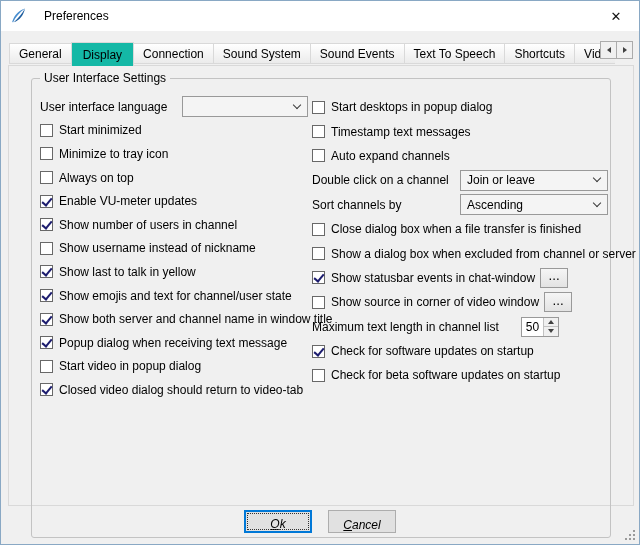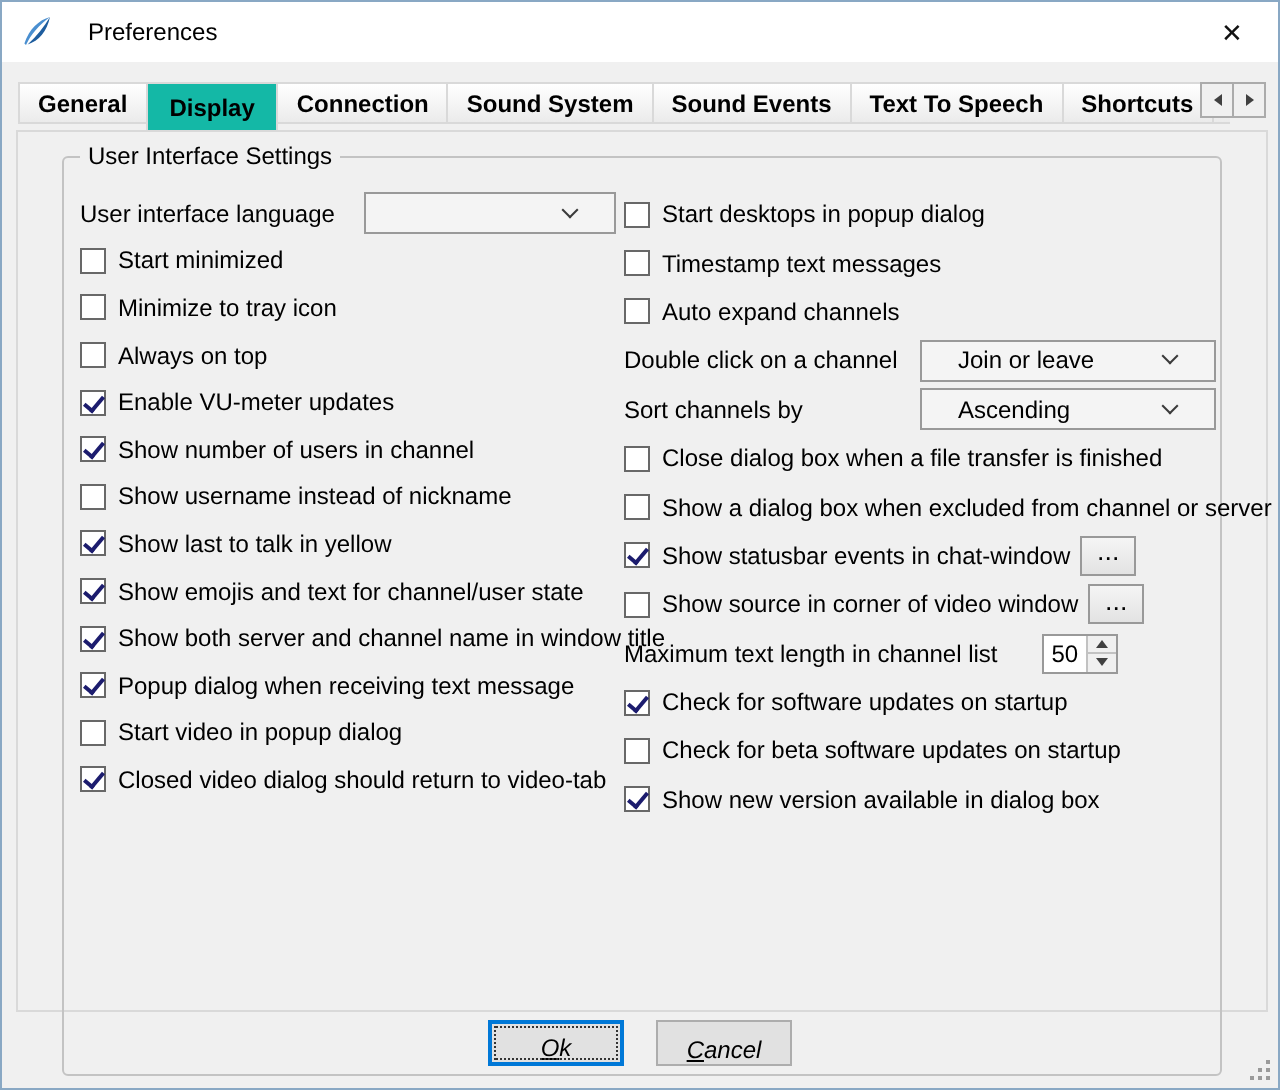--- a/index.html
+++ b/index.html
@@ -8,21 +8,21 @@
 
   .window{position:relative;width:640px;height:545px;background:#f0f0f0;border:1px solid #89a8c4;overflow:hidden;}
 
   
   .titlebar{position:absolute;top:0;left:0;right:0;height:30px;background:#ffffff;display:flex;align-items:center;}
   .app-icon{width:16px;height:16px;margin-left:9px;flex:0 0 16px;}
   .title{margin-left:18px;font-size:12px;}
   .close-btn{margin-left:auto;width:46px;height:30px;display:flex;align-items:center;justify-content:center;font-size:13px;color:#111;}
 
   
-  .tabbar{position:absolute;top:40px;left:8px;right:24px;height:25px;display:flex;align-items:flex-start;overflow:hidden;z-index:5;font-weight:bold;}
+  .tabbar{position:absolute;top:40px;left:8px;right:24px;height:25px;display:flex;align-items:center;overflow:hidden;z-index:5;}
   .tab{flex:0 0 auto;background:linear-gradient(#ffffff,#ebebeb);border:1px solid #d9d9d9;padding:3px 9px 4px;white-space:nowrap;height:21px;}
   .tab + .tab{margin-left:-1px;}
   .tab.active{background:#14b8a6;height:25px;padding:5px 11px 6px;margin-bottom:-1px;position:relative;z-index:6;}
   .tab-scroll{position:absolute;top:40px;right:6px;display:flex;z-index:7;}
   .sbtn{width:17px;height:18px;background:#f0f0f0;border:1px solid #ababab;display:flex;align-items:center;justify-content:center;}
   .sbtn + .sbtn{margin-left:-1px;}
   .tri-left{width:0;height:0;border-top:3px solid transparent;border-bottom:3px solid transparent;border-right:4px solid #404040;}
   .tri-right{width:0;height:0;border-top:3px solid transparent;border-bottom:3px solid transparent;border-left:4px solid #404040;}
 
   
@@ -38,21 +38,21 @@
   .col-left .row{height:23.6px;}
   .col-right .row{height:24.4px;}
   .lbl{white-space:nowrap;}
 
   
   .check-row{cursor:default;}
   .checkbox{position:relative;width:13px;height:13px;border:1px solid #686868;background:#fff;margin-right:6px;flex:0 0 13px;}
   .checkbox.checked::after{content:"";position:absolute;left:1px;top:2px;width:8px;height:4px;border-left:2px solid #1c1c6e;border-bottom:2px solid #1c1c6e;transform:rotate(-50deg);}
 
   
-  .combo{display:flex;align-items:center;height:21px;background:#f4f4f4;border:1px solid #999;padding:0 18px;}
+  .combo{display:flex;align-items:center;height:21px;background:#f4f4f4;border:1px solid #999;padding:0 6px;}
   .combo-lang{width:126px;margin-left:auto;}
   .combo-right{width:148px;margin-left:auto;}
   .combo-text{flex:1;white-space:nowrap;overflow:hidden;}
   .chev{width:6px;height:6px;border-right:1.4px solid #3a3a3a;border-bottom:1.4px solid #3a3a3a;transform:rotate(45deg);margin:-4px 1px 0 6px;flex:0 0 auto;}
 
   
   .dots-btn{width:28px;height:20px;margin-left:5px;background:linear-gradient(#f5f5f5,#e3e3e3);border:1px solid #999;display:flex;align-items:center;justify-content:center;padding-bottom:5px;flex:0 0 28px;}
 
   
   .spinner{display:flex;margin-left:22px;height:20px;border:1px solid #999;background:#fff;flex:0 0 auto;}
@@ -238,24 +238,20 @@
         </div>
 
         <div class="row check-row">
           <span class="checkbox checked"></span>
           <span class="lbl">Check for software updates on startup</span>
         </div>
         <div class="row check-row">
           <span class="checkbox"></span>
           <span class="lbl">Check for beta software updates on startup</span>
         </div>
-        <div class="row check-row">
-          <span class="checkbox checked"></span>
-          <span class="lbl">Show new version available in dialog box</span>
-        </div>
       </div>
     </div>
   </div>
 
   <div class="button-row">
     <button class="btn default">
         <span><u>O</u><span>k</span></span>
       </button>
     <button class="btn">
         <span><u>C</u><span>ancel</span></span>

